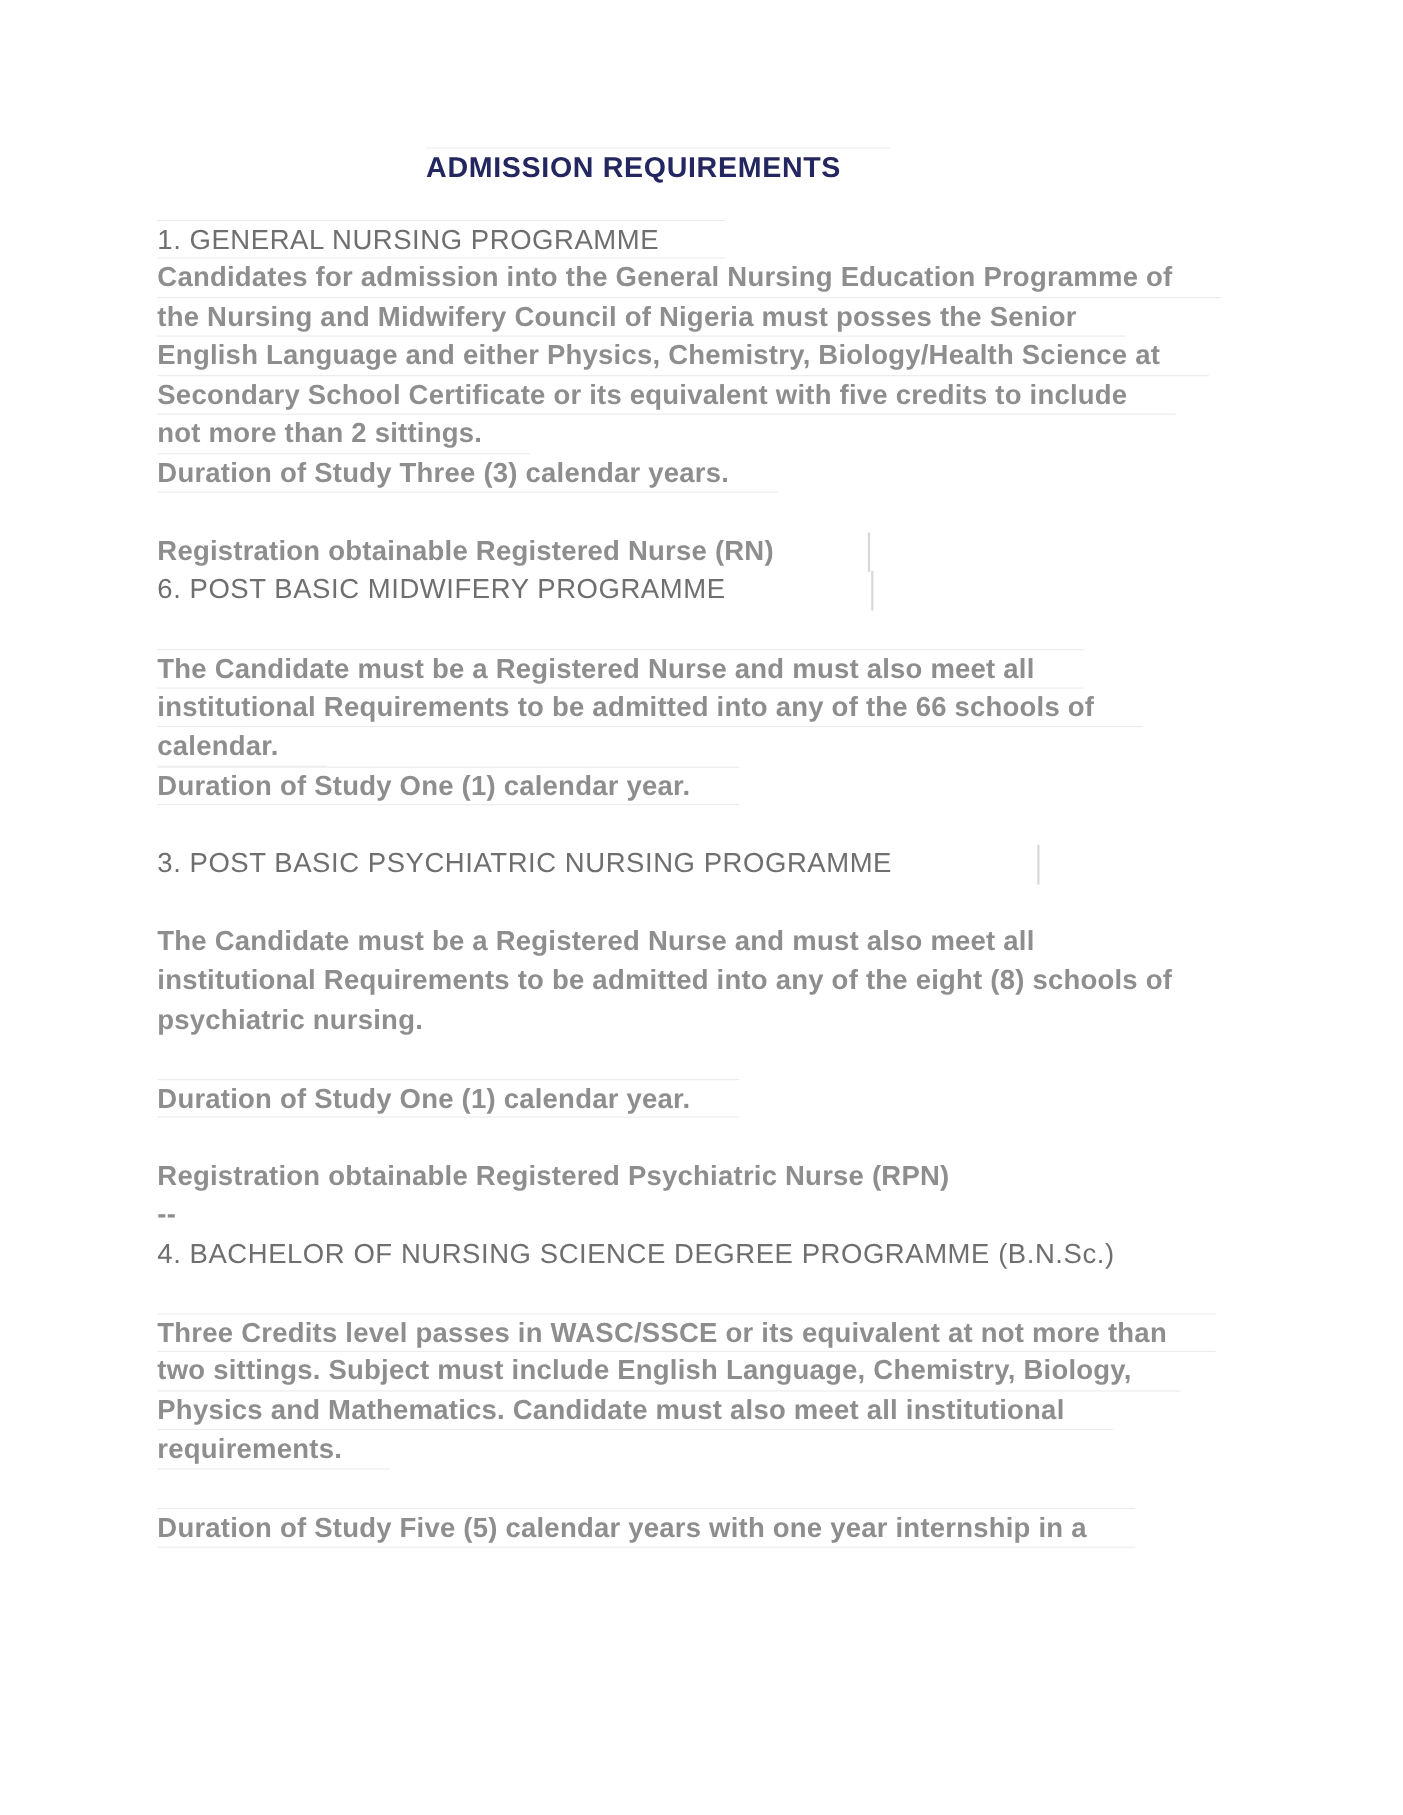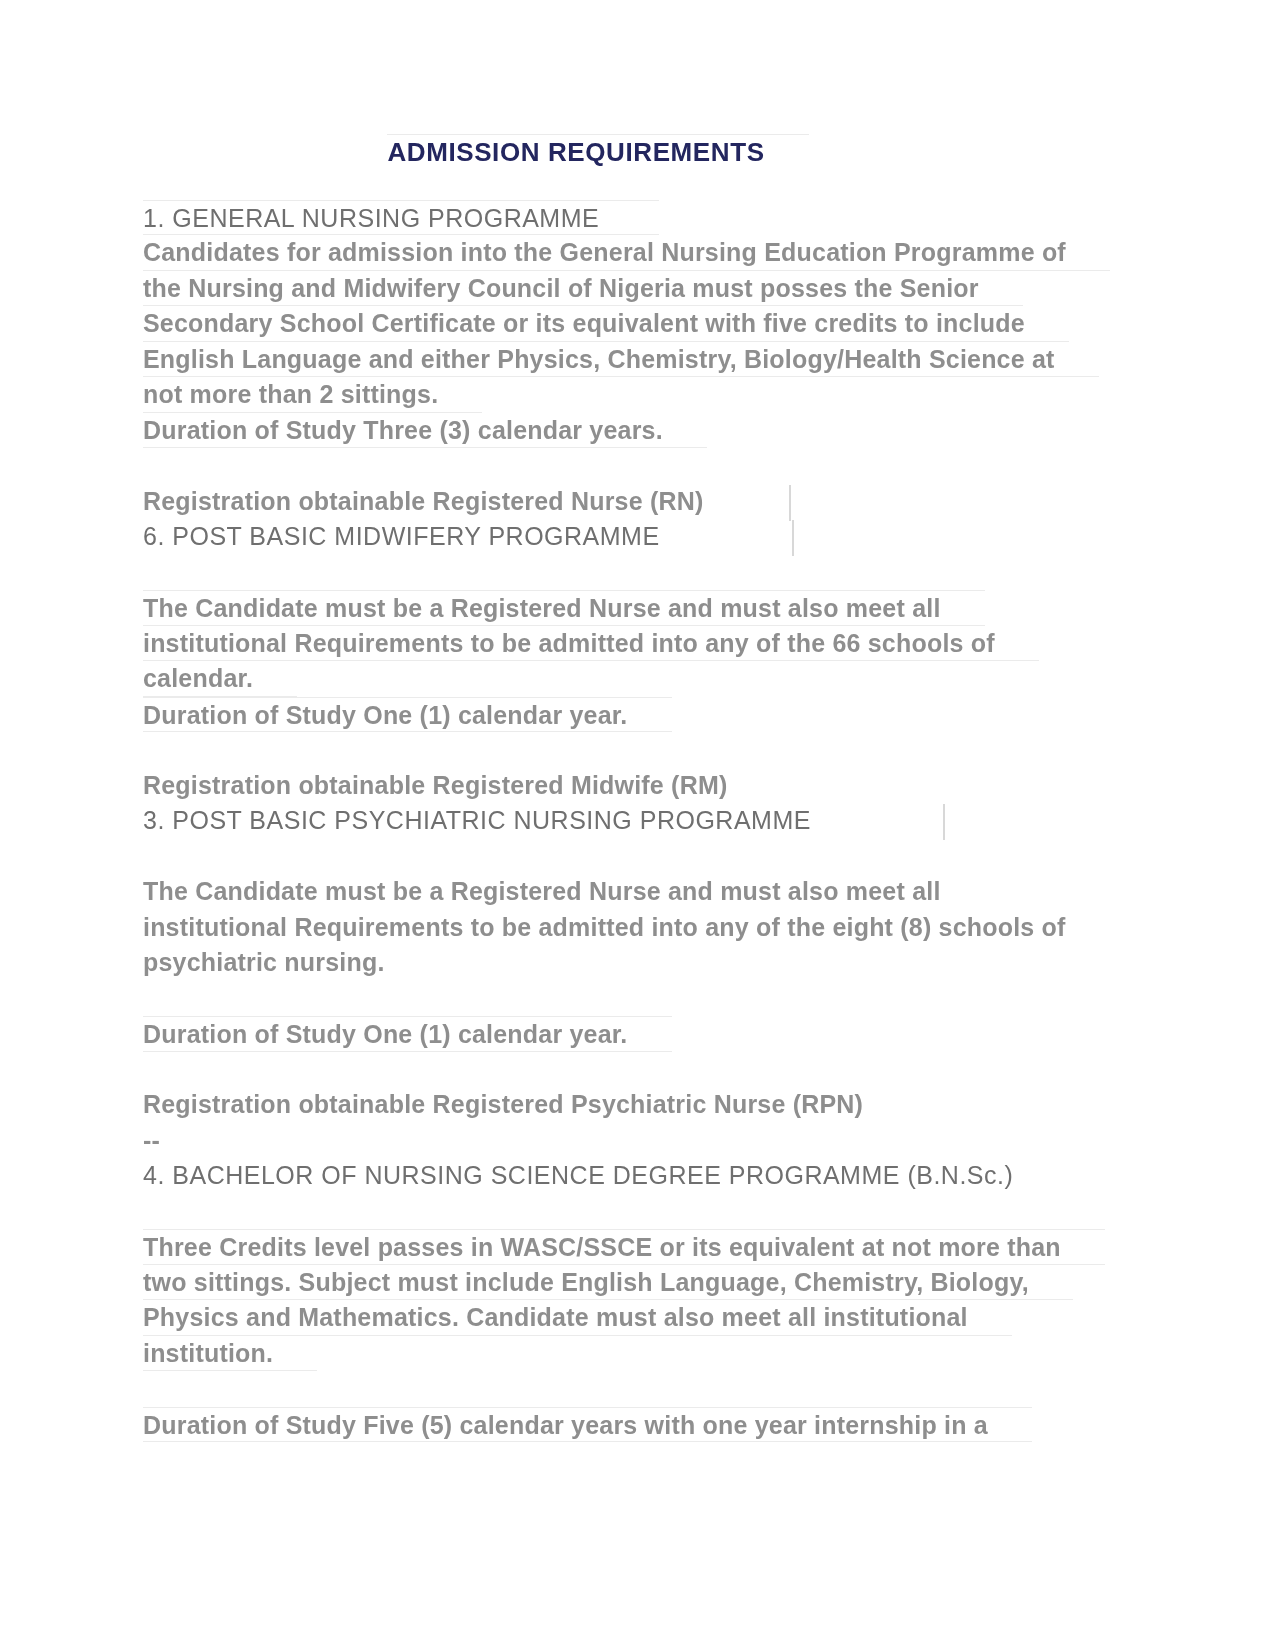--- a/index.html
+++ b/index.html
@@ -46,43 +46,40 @@
   <article class="doc" id="doc">
       <div class="block title">
         <div class="line"><span class="txt t">ADMISSION REQUIREMENTS</span></div>
       </div>
       <div class="block heading">
         <div class="line"><span class="txt u t">1. GENERAL NURSING PROGRAMME</span></div>
       </div>
       <div class="block body">
         <div class="line"><span class="txt u">Candidates for admission into the General Nursing Education Programme of</span></div>
         <div class="line"><span class="txt u">the Nursing and Midwifery Council of Nigeria must posses the Senior</span></div>
+        <div class="line"><span class="txt u">English Language and either Physics, Chemistry, Biology/Health Science at</span></div>
         <div class="line"><span class="txt u">Secondary School Certificate or its equivalent with five credits to include</span></div>
-        <div class="line"><span class="txt u">English Language and either Physics, Chemistry, Biology/Health Science at</span></div>
         <div class="line"><span class="txt u">not more than 2 sittings.</span></div>
         <div class="line"><span class="txt u">Duration of Study Three (3) calendar years.</span></div>
       </div>
       <div class="block blank"></div>
       <div class="block body">
         <div class="line"><span class="txt">Registration obtainable Registered Nurse (RN)</span><span class="vbar"></span></div>
       </div>
       <div class="block heading">
         <div class="line"><span class="txt">6. POST BASIC MIDWIFERY PROGRAMME</span><span class="vbar"></span></div>
       </div>
       <div class="block blank"></div>
       <div class="block body">
         <div class="line"><span class="txt u t">The Candidate must be a Registered Nurse and must also meet all</span></div>
         <div class="line"><span class="txt u">institutional Requirements to be admitted into any of the 66 schools of</span></div>
         <div class="line"><span class="txt u">calendar.</span></div>
         <div class="line"><span class="txt u t">Duration of Study One (1) calendar year.</span></div>
       </div>
       <div class="block blank"></div>
-      <div class="block body">
-        <div class="line"><span class="txt">Registration obtainable Registered Midwife (RM)</span></div>
-      </div>
       <div class="block heading">
         <div class="line"><span class="txt">3. POST BASIC PSYCHIATRIC NURSING PROGRAMME</span><span class="vbar"></span></div>
       </div>
       <div class="block blank"></div>
       <div class="block body">
         <div class="line"><span class="txt">The Candidate must be a Registered Nurse and must also meet all</span></div>
         <div class="line"><span class="txt">institutional Requirements to be admitted into any of the eight (8) schools of</span></div>
         <div class="line"><span class="txt">psychiatric nursing.</span></div>
       </div>
       <div class="block blank"></div>
@@ -97,20 +94,20 @@
         <div class="line"><span class="txt">--</span></div>
       </div>
       <div class="block heading">
         <div class="line"><span class="txt">4. BACHELOR OF NURSING SCIENCE DEGREE PROGRAMME (B.N.Sc.)</span></div>
       </div>
       <div class="block blank"></div>
       <div class="block body">
         <div class="line"><span class="txt u t">Three Credits level passes in WASC/SSCE or its equivalent at not more than</span></div>
         <div class="line"><span class="txt u">two sittings. Subject must include English Language, Chemistry, Biology,</span></div>
         <div class="line"><span class="txt u">Physics and Mathematics. Candidate must also meet all institutional</span></div>
-        <div class="line"><span class="txt u">institution.</span></div>
+        <div class="line"><span class="txt u">requirements.</span></div>
       </div>
       <div class="block blank"></div>
       <div class="block body">
         <div class="line"><span class="txt u t">Duration of Study Five (5) calendar years with one year internship in a</span></div>
       </div>
     </article>
 </main>
 
 </body></html>

